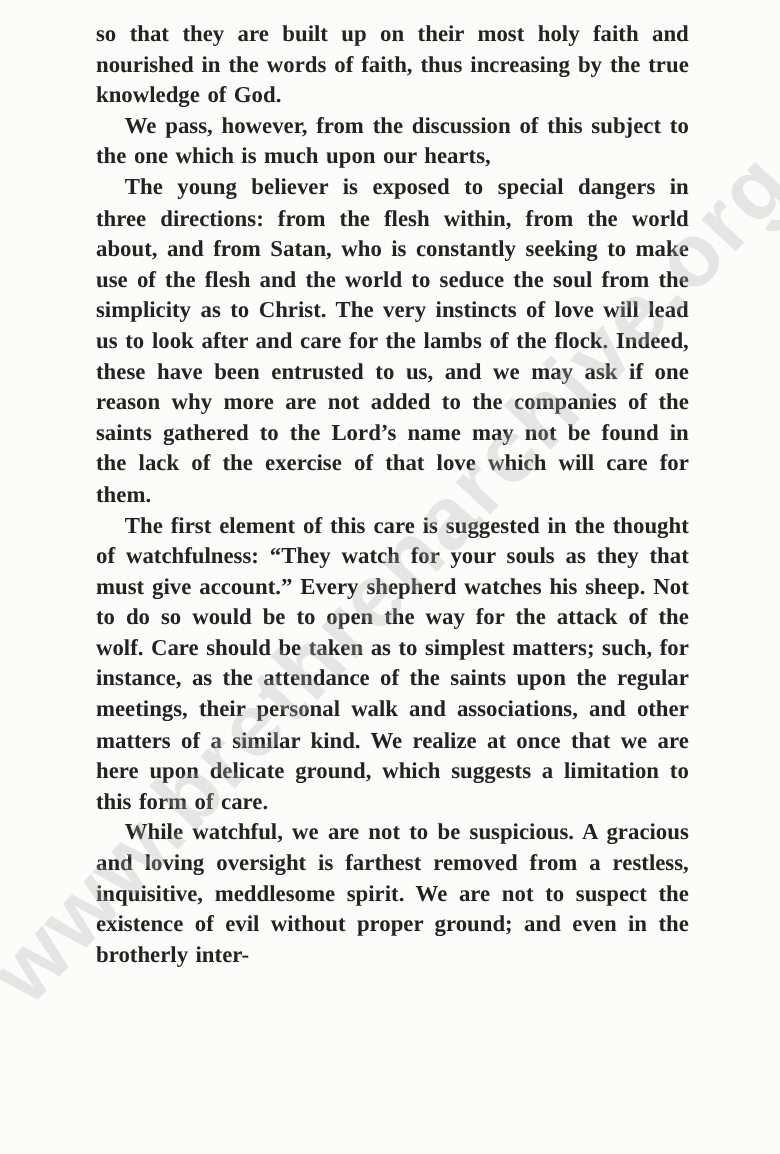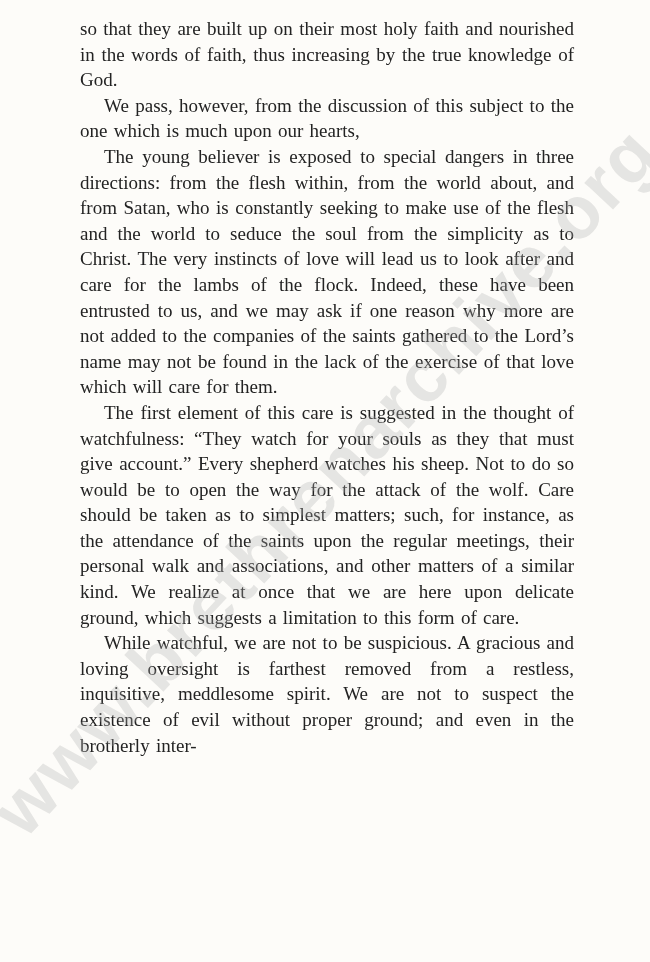--- a/index.html
+++ b/index.html
@@ -55,20 +55,21 @@
   .body-text {
     margin: 16px 76px 0 80px;
     text-align: justify;
     font-size: 19px;
     line-height: 25.6px;
     word-spacing: 1.5px;
   }
   .body-text p {
     margin: 0;
     text-indent: 24px;
+    font-weight: bold;
   }
   .body-text p.noindent {
     text-indent: 0;
   }
   .body-text p.item {
     text-indent: 30px;
     letter-spacing: 0.3px;
   }
 </style>
 </head>

